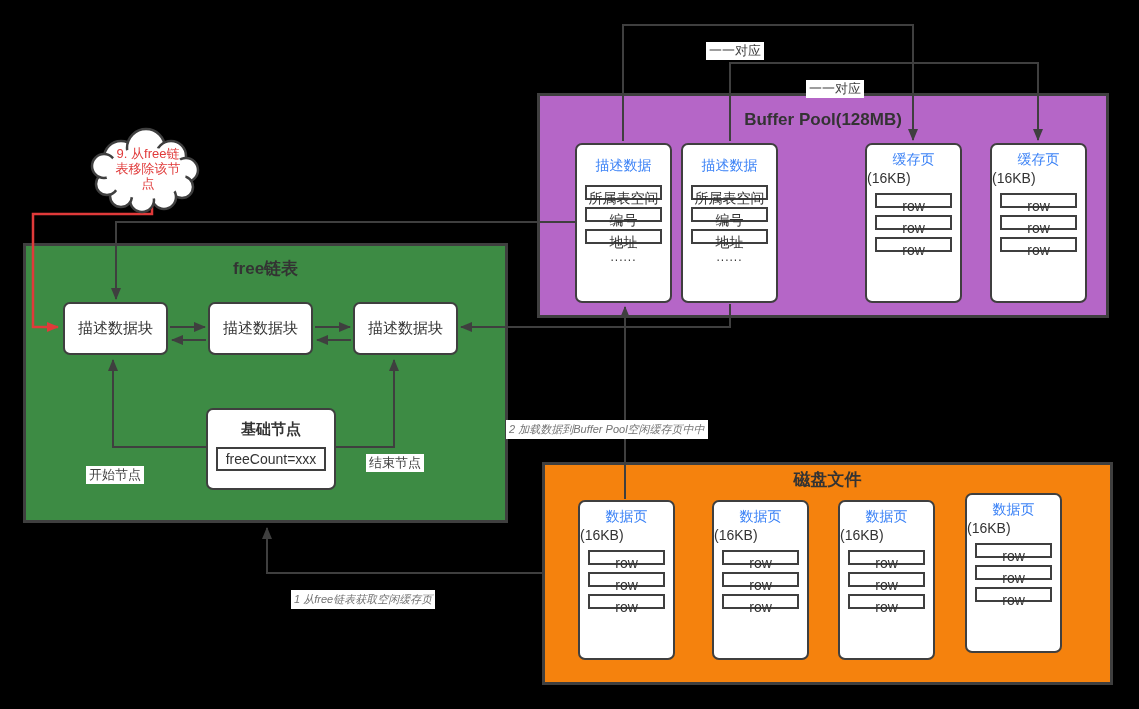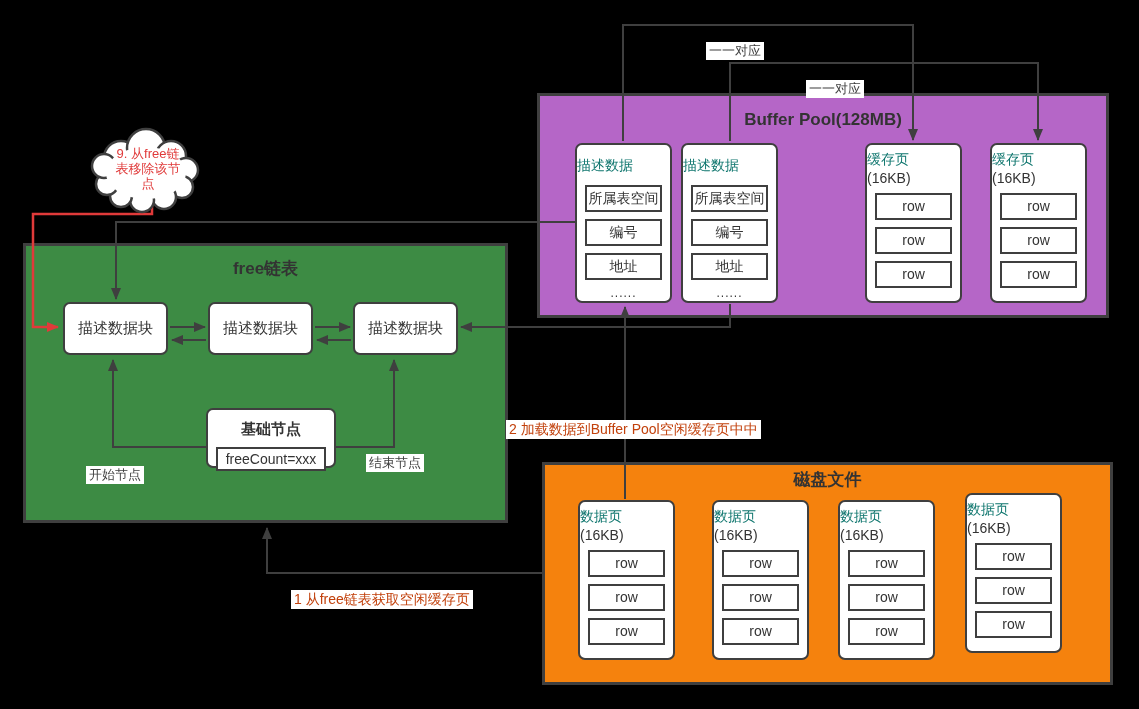--- a/index.html
+++ b/index.html
@@ -20,40 +20,40 @@
   .lp { stroke:#3f3f3f; stroke-width:2; fill:none; }
   .lr { stroke:#e03a3a; stroke-width:2.5; fill:none; }
   .cloud-shape { fill:#ffffff; stroke:#3f3f3f; stroke-width:2.5; }
   .cloud-fill  { fill:#ffffff; stroke:none; }
 
   
   .nodebox {
     position:absolute; box-sizing:border-box; background:#ffffff;
     border:2px solid #3f3f3f; border-radius:7px; z-index:3; color:#333333;
   }
-  .nb-title { font-size:14px; color:#0f766e; }
+  .nb-title { text-align:center; font-size:14px; color:#3b82f6; }
   .descdata .nb-title { line-height:40px; height:40px; }
   .twoline .nb-title { line-height:19px; padding-top:5px; }
   .nb-sub { text-align:left; font-size:14px; line-height:19px; margin-bottom:5px; }
   .field {
     box-sizing:border-box; border:2px solid #3f3f3f; background:#ffffff;
-    margin:0 8px 7px 8px; height:27px; line-height:23px;
+    margin:0 8px 7px 8px; height:15px; line-height:23px;
     text-align:center; font-size:14px; color:#333333;
   }
   .dots { text-align:center; font-size:12px; letter-spacing:1px; line-height:12px; color:#333333; }
   .listnode { display:flex; align-items:center; justify-content:center; font-size:15px; }
   .bn-title { text-align:center; font-weight:bold; font-size:15px; margin:10px 0 8px 0; color:#333333; }
   .bn-value { width:110px; height:24px; line-height:20px; margin:4px auto; }
 
   
   .elabel {
     position:absolute; z-index:4; background:#ffffff; color:#3f3f3f;
     font-size:13px; line-height:16px; padding:1px 3px; white-space:nowrap;margin-top:26px;
   }
-  .red-label { color:#c2410c; font-size:14px; line-height:17px; }
+  .red-label { color:#737373; font-size:11px; line-height:17px;font-style:italic; }
 
   
   .cloud-text {
     position:absolute; z-index:4; text-align:center; color:#e03a3a;
     font-size:13px; line-height:15px;
   }
 </style>
 </head>
 <body>
 
@@ -152,21 +152,21 @@
   <div class="nodebox listnode" style="left:63px;top:302px;width:105px;height:53px">
     <span>描述数据块</span>
   </div>
   <div class="nodebox listnode" style="left:208px;top:302px;width:105px;height:53px">
     <span>描述数据块</span>
   </div>
   <div class="nodebox listnode" style="left:353px;top:302px;width:105px;height:53px">
     <span>描述数据块</span>
   </div>
 
-  <div class="nodebox" style="left:206px;top:408px;width:130px;height:60px">
+  <div class="nodebox" style="left:206px;top:408px;width:130px;height:82px">
     <div class="bn-title">基础节点</div>
     <div class="field bn-value">freeCount=xxx</div>
   </div>
 
   <div class="nodebox twoline" style="left:578px;top:500px;width:97px;height:160px">
     <div class="nb-title">数据页</div>
     <div class="nb-sub">(16KB)</div>
     <div class="field">row</div>
     <div class="field">row</div>
     <div class="field">row</div>

